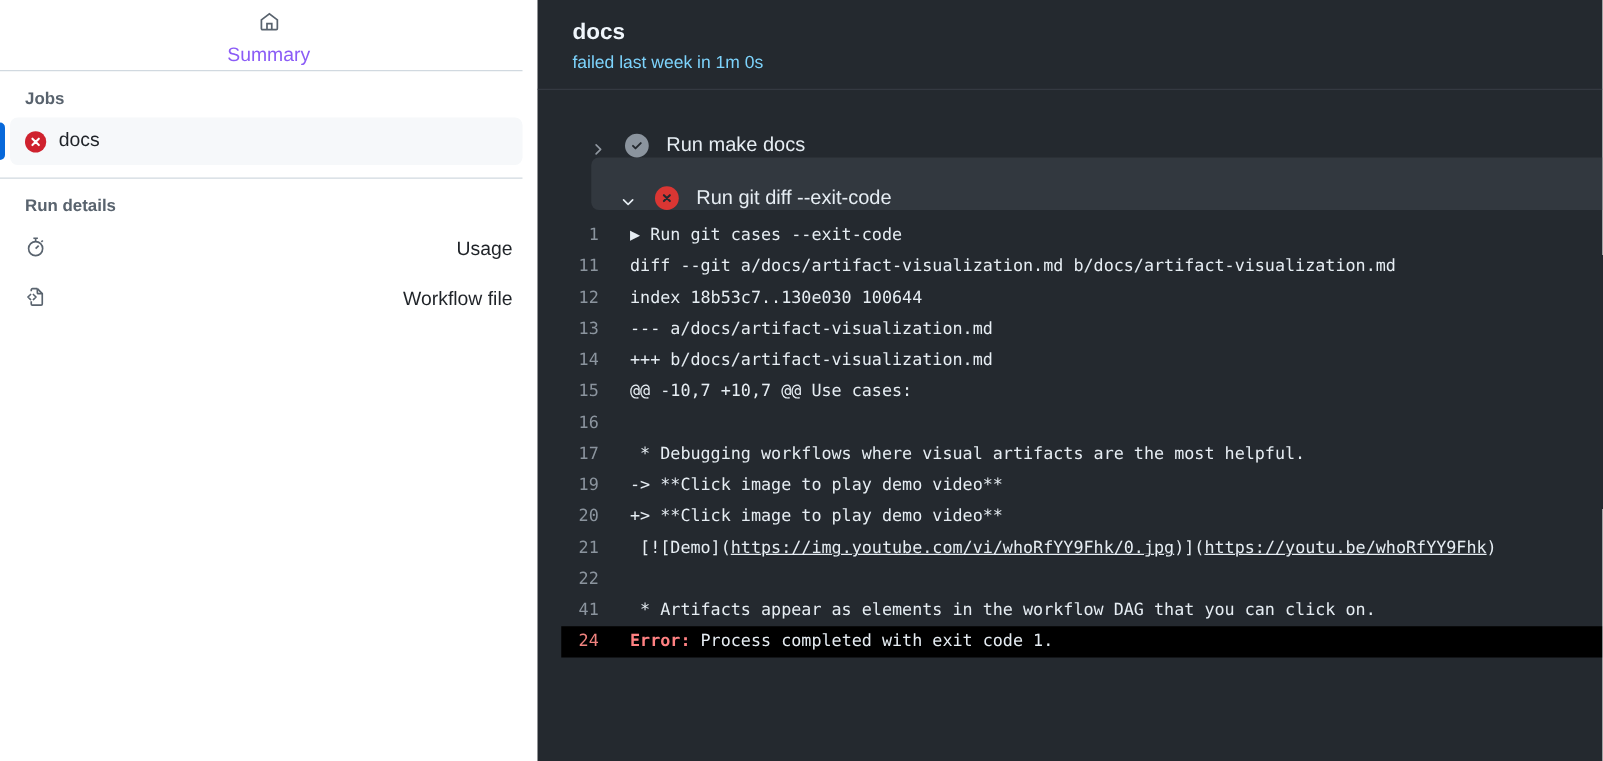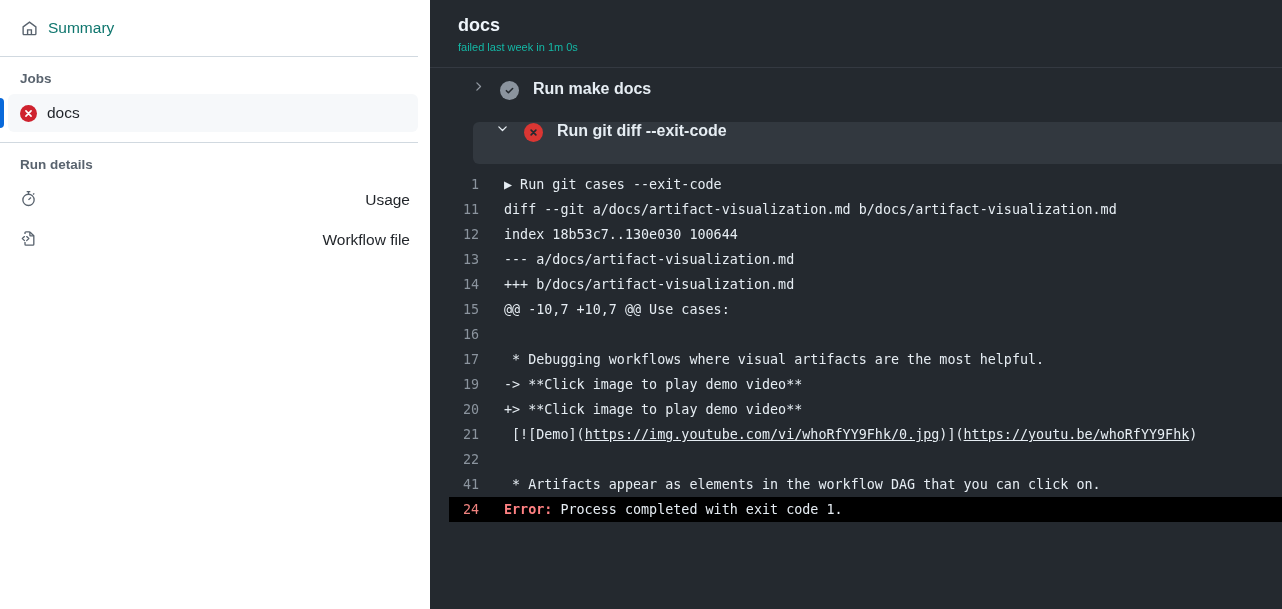--- a/index.html
+++ b/index.html
@@ -18,24 +18,25 @@
     position: relative;
     flex: 0 0 430px;
   }
   .side-section { padding: 0 12px; }
   .side-row {
     display: flex; align-items: center;
     gap: 10px;
     height: 40px;
     padding: 0 8px;
     border-radius: 6px;
-    color: #0f766e;
+    color: #8b5cf6;
     font-size: 15.5px;
     cursor: pointer;
     position: relative;
+    flex-direction: column;
   }
   .side-row .ico { width: 18px; height: 18px; display: flex; align-items: center; justify-content: center; flex: 0 0 18px; color: #59636e; }
   .side-row .ico svg { display: block; }
   .summary-row { margin-top: 8px; }
   .divider { height: 1px; background: #d1d9e0; margin: 8px 12px 0 0; }
   .side-heading {
     font-size: 13.5px; font-weight: 600; color: #59636e;
     padding: 14px 20px 8px 20px; letter-spacing: 0;
   }
   .job-row {
@@ -71,34 +72,33 @@
     background: #24292f;
     color: #e6edf3;
     position: relative;
     overflow: hidden;
   }
   .main-header {
     padding: 14px 0 14px 28px;
     border-bottom: 1px solid #343941;
   }
   .main-title { font-size: 18px; font-weight: 700; color: #f0f6fc; line-height: 1.3; }
-  .main-sub { font-size: 11px; color: #14b8a6; margin-top: 4px; }
+  .main-sub { font-size: 14px; color: #7dd3fc; margin-top: 4px; }
 
   .steps { padding-top: 12px; }
   .step-row {
-    display: flex; align-items: flex-start;
+    display: flex; align-items: flex-end;
     gap: 14px;
     height: 42px;
     margin-left: 19px;
     padding-left: 22px;
     border-radius: 6px 0 0 6px;
     font-size: 16px;
     color: #e6edf3;
     cursor: pointer;
-    font-weight: bold;
   }
   .step-row.active { background: #32383f; margin-left: 43px; }
   .chevron { width: 14px; flex: 0 0 14px; color: #9198a1; display:flex; align-items:center; justify-content:center; }
   .chevron svg { display:block; }
   .step-status { width: 20px; height: 20px; flex: 0 0 20px; display:flex; align-items:center; justify-content:center; }
   .st-check { width: 19px; height: 19px; border-radius: 50%; background: #8b949e; display:flex; align-items:center; justify-content:center; }
   .st-fail { width: 19px; height: 19px; border-radius: 50%; background: #da3633; display:flex; align-items:center; justify-content:center; }
   .step-label { white-space: nowrap; }
 
   

